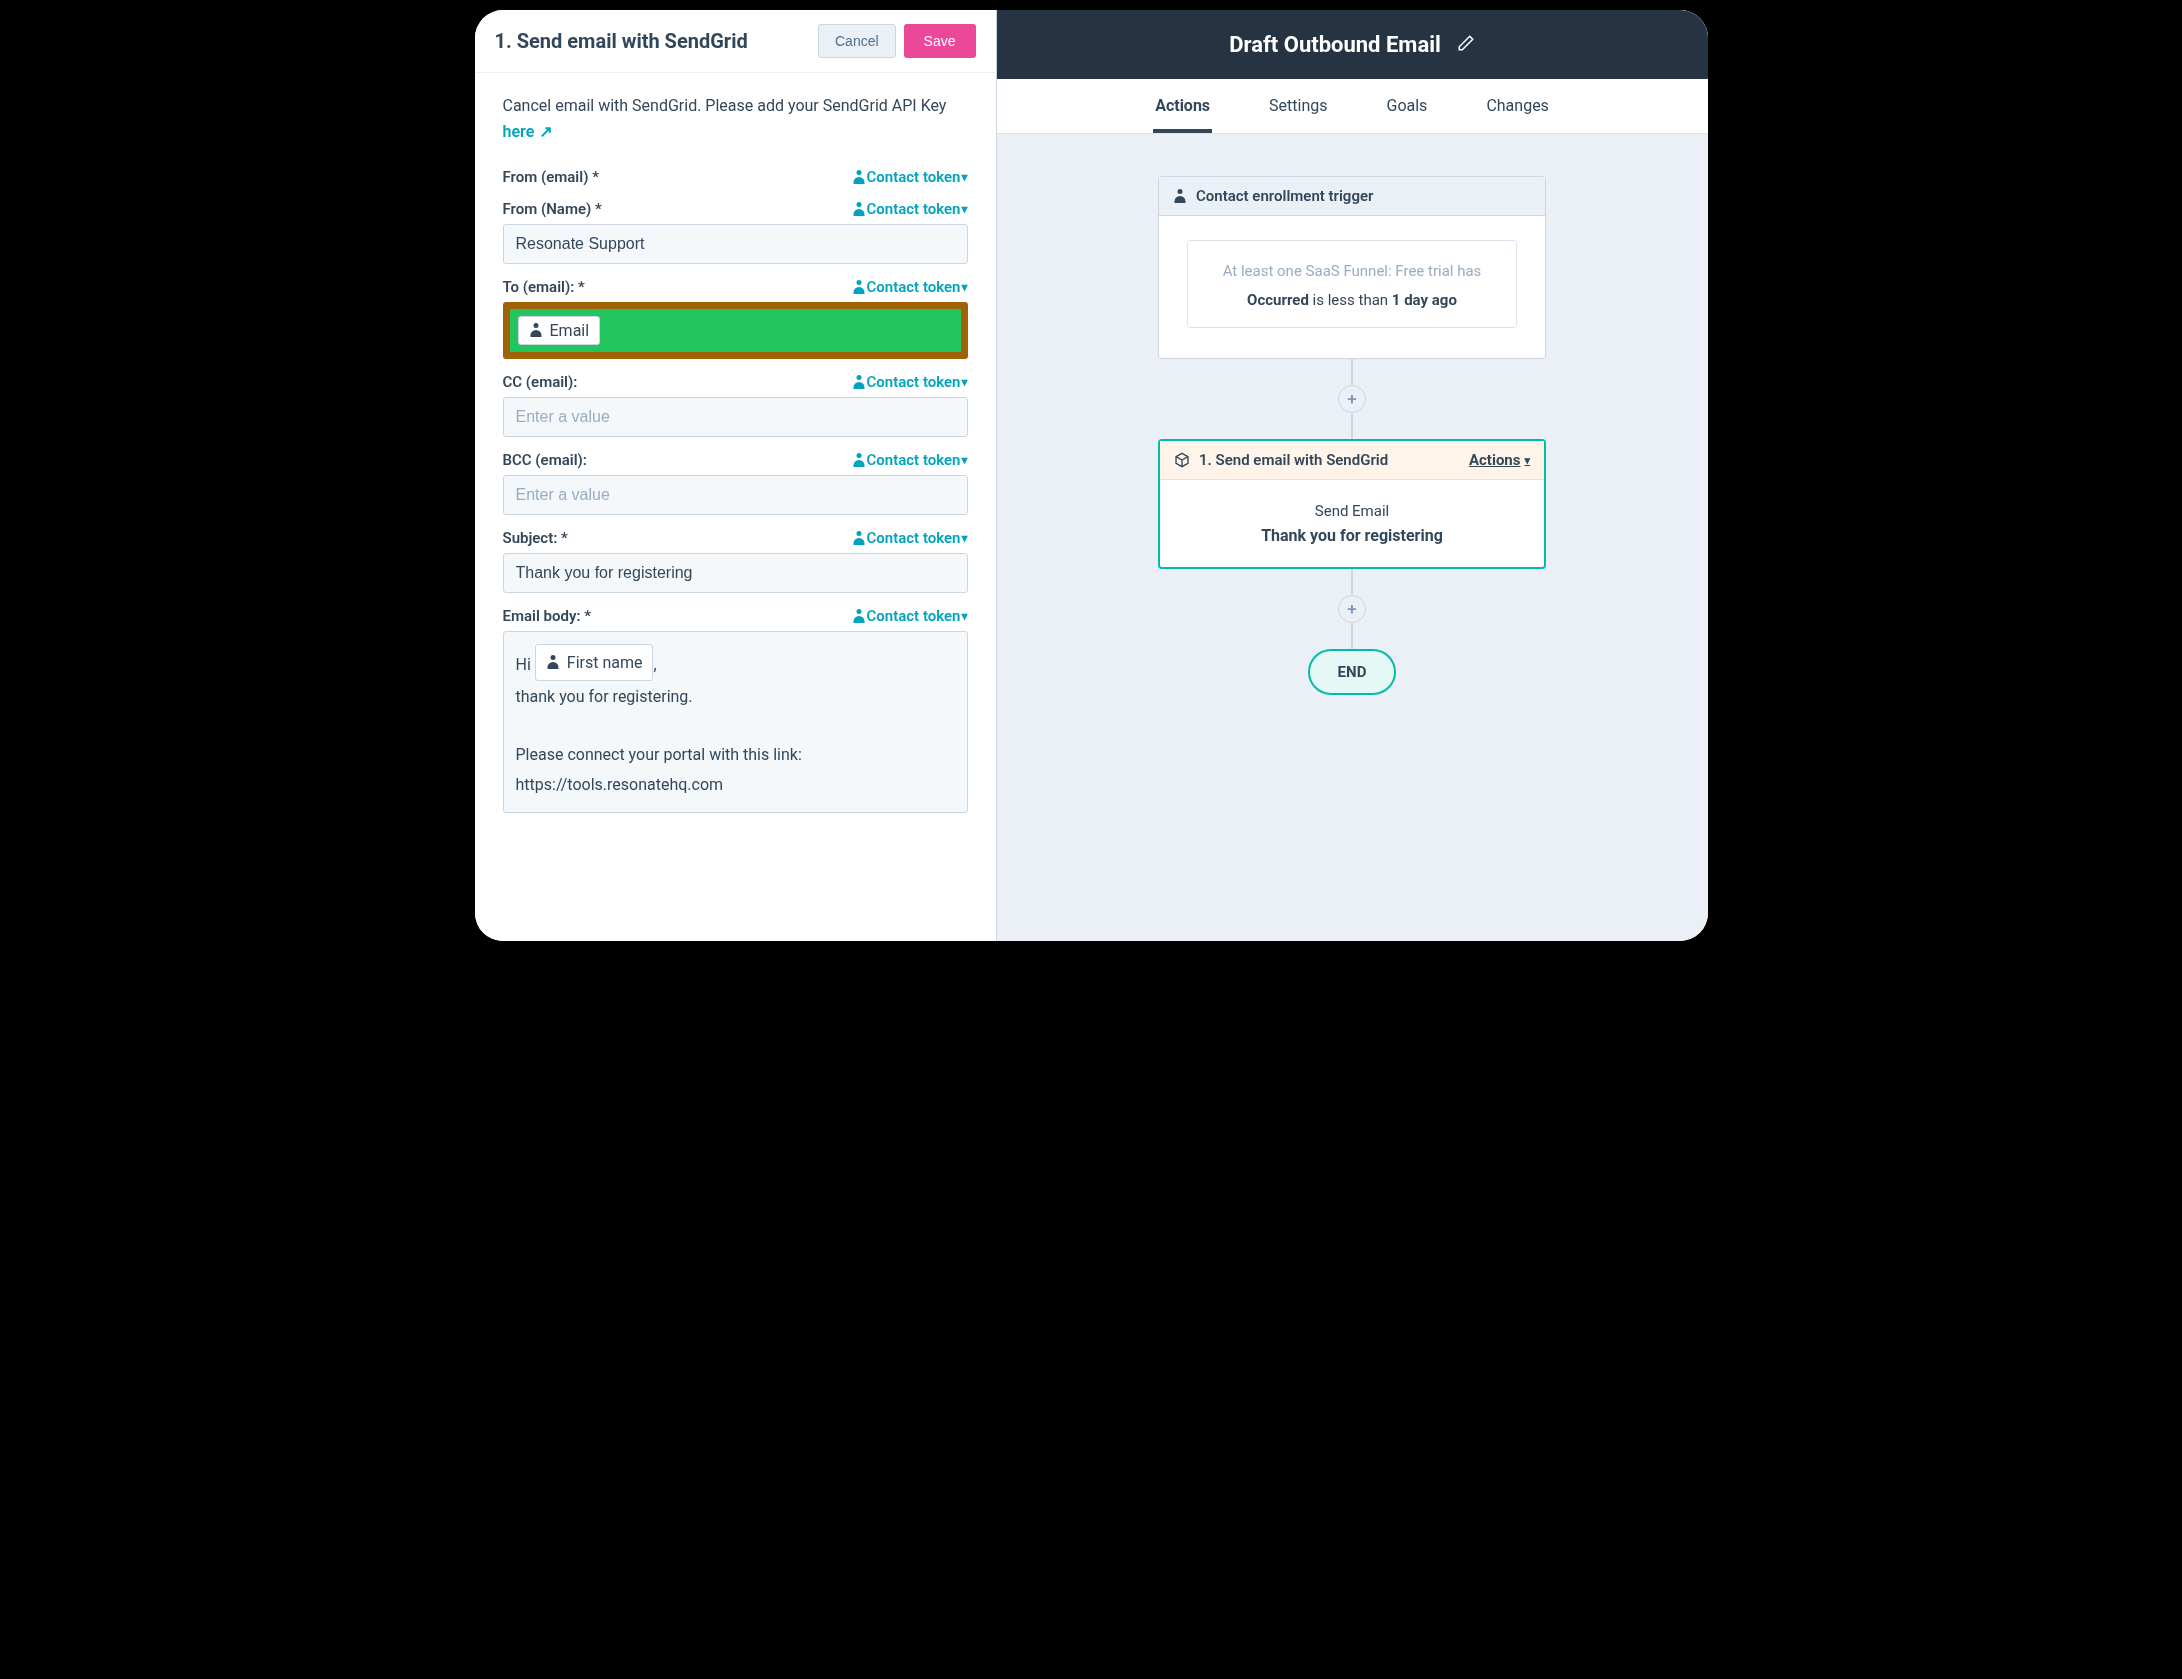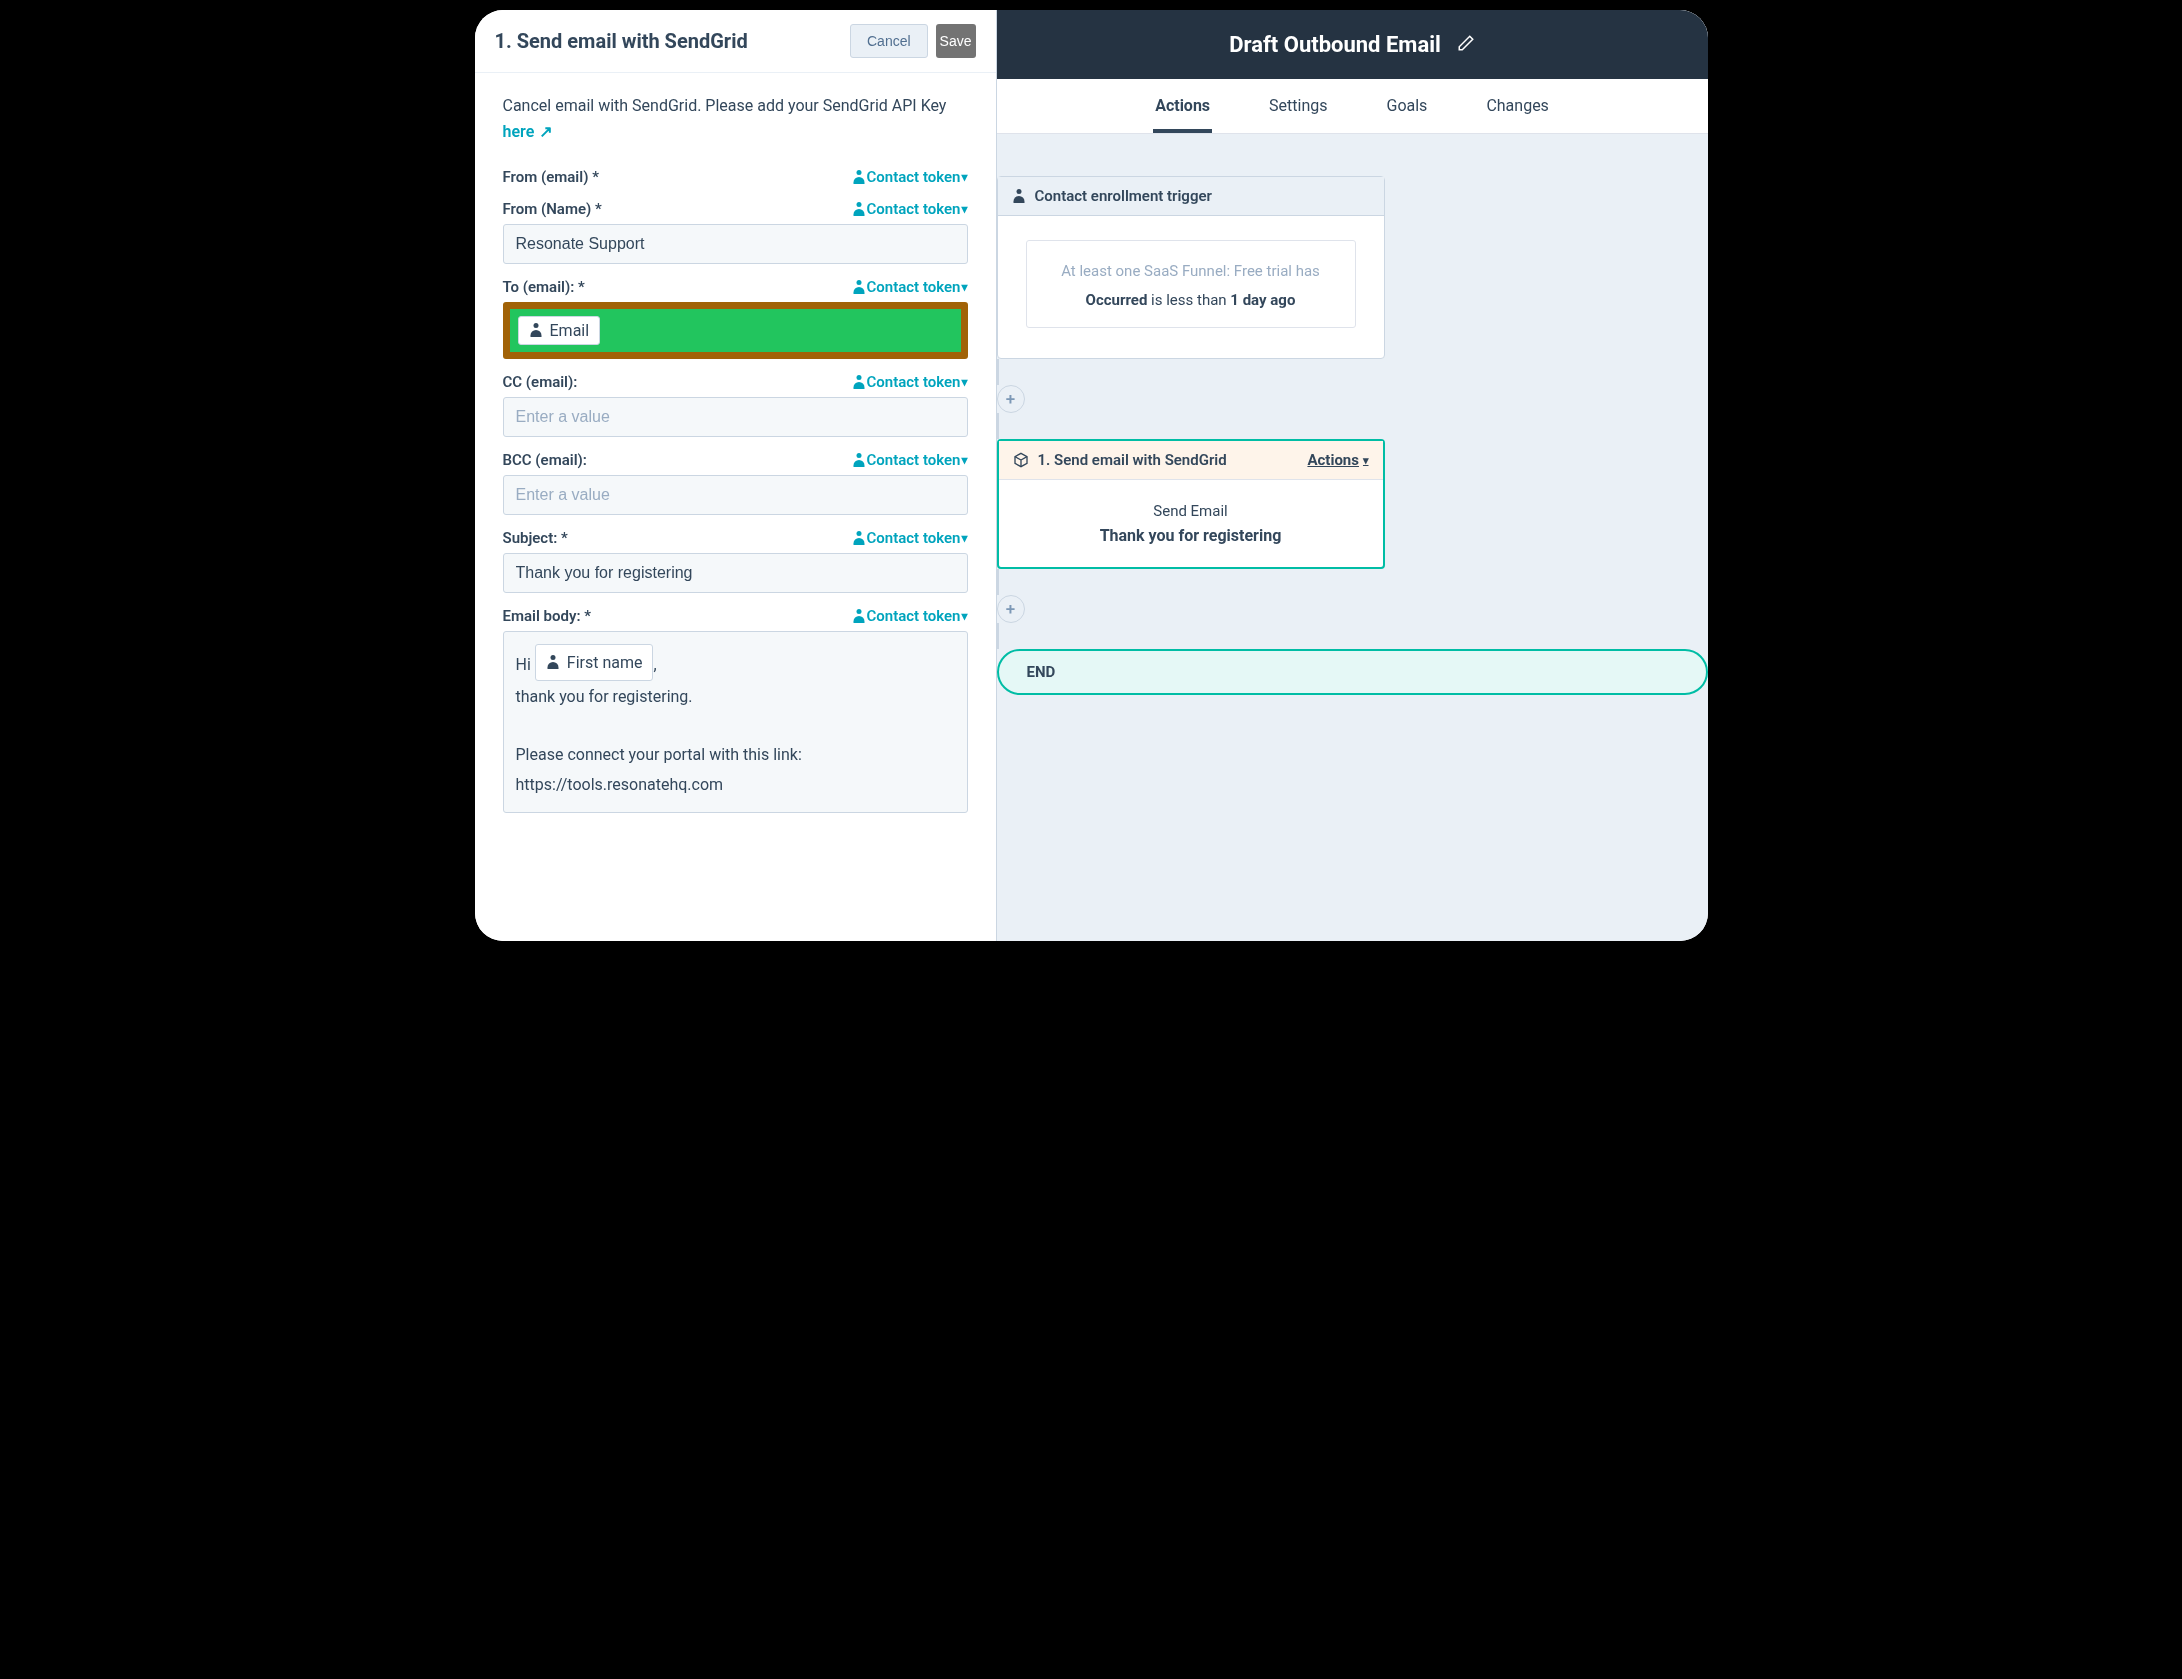--- a/index.html
+++ b/index.html
@@ -43,24 +43,24 @@
 .btn-cancel {
   background: #eaf0f6;
   border: 1px solid #cbd6e2;
   color: #516f90;
   padding: 8px 16px;
   border-radius: 3px;
   font-size: 14px;
   cursor: pointer;
 }
 .btn-save {
-  background: #737373;
+  background: #ec4899;
   border: none;
   color: #fff;
-  padding: 8px 4px;
+  padding: 8px 20px;
   border-radius: 3px;
   font-size: 14px;
   font-weight: 500;
   cursor: pointer;
 }
 .left-tabs {
   display: flex;
   border-bottom: 1px solid #dfe3eb;
 }
 .left-tab {
@@ -233,20 +233,21 @@
 }
 .subnav-item.active {
   font-weight: 700;
   border-bottom: 4px solid #33475b;
 }
 .canvas {
   flex: 1;
   position: relative;
   display: flex;
   flex-direction: column;
+  align-items: center;
   padding-top: 42px;
 }
 .node-card {
   width: 388px;
   background: #fff;
   border: 1px solid #cbd6e2;
   border-radius: 4px;
 }
 .node-header {
   background: #eaf0f6;

